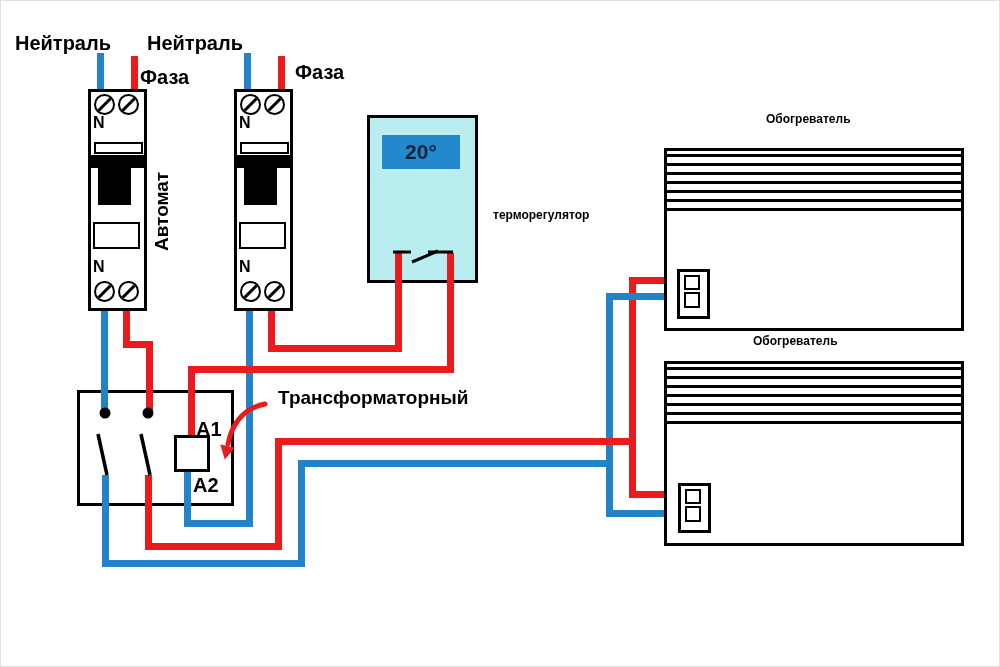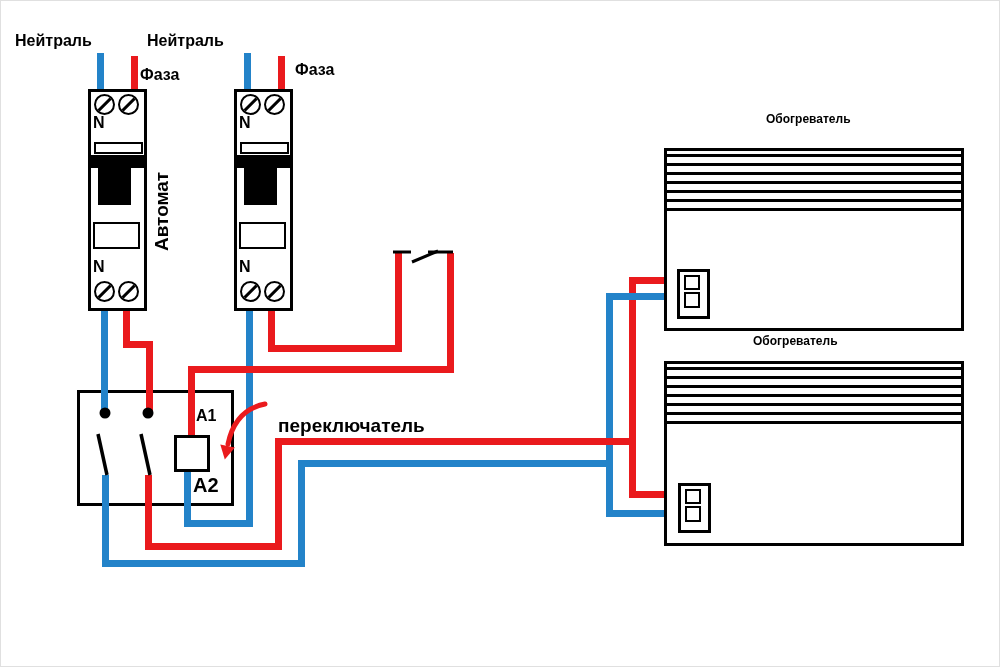--- a/index.html
+++ b/index.html
@@ -28,21 +28,21 @@
   
   .grille{position:absolute;left:0;right:0;top:3px;height:63px;
           background:repeating-linear-gradient(to bottom,#000 0 3px,#fff 3px 9px);}
   .hterm{position:absolute;box-sizing:border-box;width:33px;height:50px;border:3px solid #000;background:#fff;}
   .htsq{position:absolute;box-sizing:border-box;width:16px;border:2.5px solid #000;background:#fff;left:4px;}
   
   .coil{position:absolute;left:173px;top:434px;width:36px;height:37px;border:3px solid #000;
         background:#fff;box-sizing:border-box;z-index:40;}
   
   .lbl{position:absolute;font-weight:700;color:#000;white-space:nowrap;z-index:60;line-height:1.1;}
-  .fs20{font-size:16px;} .fs19{font-size:19px;} .fs17{font-size:12px;}
+  .fs20{font-size:20px;} .fs19{font-size:19px;} .fs17{font-size:12px;}
   .rot{transform:rotate(-90deg);transform-origin:center center;text-align:center;}
   svg.overlay{position:absolute;left:0;top:0;z-index:50;pointer-events:none;}
 </style>
 </head>
 <body style="--phase-wire: #ea1a1d; --neutral-wire: #2383c9; --thermostat-body: #b9edf0; --thermostat-display: #2189cc;">
 
 <div class="canvas">
 
   <div class="box breaker" style="left:87px;top:88px;">
     <div class="screw" style="left:2.5px;top:1.5px;">
@@ -82,20 +82,23 @@
         <div class="slash"></div>
       </div>
     <div class="screw" style="left:26.5px;top:188.5px;">
         <div class="slash"></div>
       </div>
   </div>
 
   <div class="box" style="left:76px;top:389px;width:157px;height:116px;"></div>
   <div class="coil"></div>
 
+  <div class="box thermo" style="left:366px;top:114px;width:111px;height:168px;">
+    <div class="tdisplay">20°</div>
+  </div>
 
   <div class="box" style="left:663px;top:147px;width:300px;height:183px;">
     <div class="grille"></div>
     <div class="hterm" style="left:10px;top:118px;">
       <div class="htsq" style="top:3px;height:15px;"></div>
       <div class="htsq" style="top:20px;height:16px;"></div>
     </div>
   </div>
 
   <div class="box" style="left:663px;top:360px;width:300px;height:185px;">
@@ -154,21 +157,22 @@
     <path d="M 264 403 Q 234 409 227 443" fill="none" stroke="#ea1a1d" stroke-width="5" stroke-linecap="round"></path>
     <polygon points="223.8,458.5 233.9,446.4 219.3,443.4" fill="#ea1a1d"></polygon>
   </svg>
 
   <div class="lbl fs20" style="left:14px;top:31px;">Нейтраль</div>
   <div class="lbl fs20" style="left:139px;top:65px;">Фаза</div>
   <div class="lbl fs20" style="left:146px;top:31px;">Нейтраль</div>
   <div class="lbl fs20" style="left:294px;top:60px;">Фаза</div>
   <div class="lbl fs19 rot" style="left:113px;top:200px;width:96px;">Автомат</div>
 
+  <div class="lbl fs17" style="left:492px;top:208px;">терморегулятор</div>
 
-  <div class="lbl" style="left:195px;top:406px;font-size:16px;">A1</div>
+  <div class="lbl" style="left:195px;top:417px;font-size:20px;">A1</div>
   <div class="lbl" style="left:192px;top:473px;font-size:20px;">A2</div>
-  <div class="lbl fs19" style="left:277px;top:415px;">переключатель</div>
+  <div class="lbl fs19" style="left:277px;top:387px;">Трансформаторный</div>
 
   <div class="lbl fs17" style="left:765px;top:112px;">Обогреватель</div>
   <div class="lbl fs17" style="left:752px;top:334px;">Обогреватель</div>
 
 </div>
 
 </body></html>

